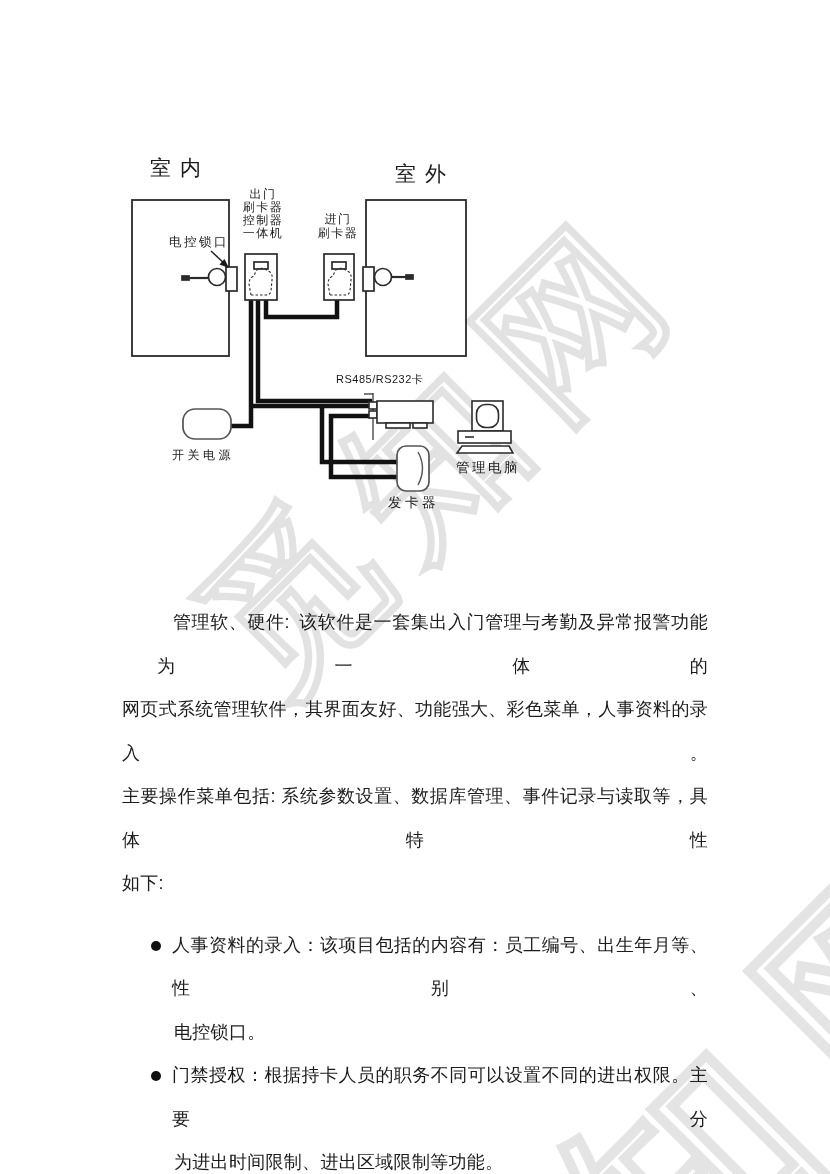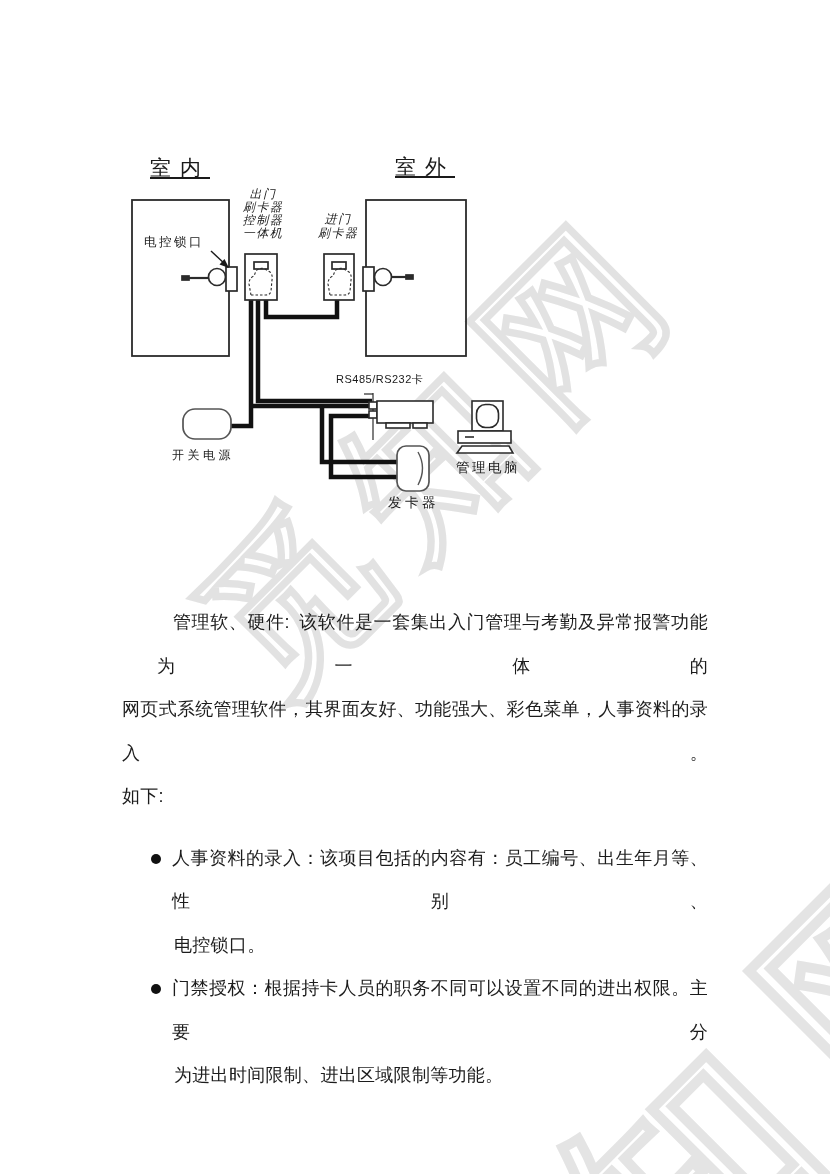--- a/index.html
+++ b/index.html
@@ -12,24 +12,24 @@
   .wm {
     position:absolute; z-index:0; white-space:nowrap; font-weight:bold;
     color:transparent; -webkit-text-stroke:2px #e2e2e2;
     transform:rotate(-45deg); pointer-events:none; user-select:none;
   }
   .wm1 { font-size:170px; letter-spacing:25px; left:150px; top:340px; }
   .wm2 { font-size:240px; letter-spacing:45px; left:280px; top:1000px; -webkit-text-stroke:2.5px #e4e4e4; }
   
   .diagram-svg { position:absolute; left:0; top:0; z-index:1; }
   .dlabel { position:absolute; z-index:2; color:#1a1a1a; line-height:1; white-space:nowrap; }
-  .room-label   { font-size:21px; letter-spacing:9px;text-decoration:underline; }
+  .room-label   { font-size:21px; letter-spacing:9px; }
   .small-label  { font-size:12.5px; letter-spacing:2.5px; }
   .stack-label  { z-index:2; position:absolute; text-align:center; }
-  .stack-label div { font-size:12px; letter-spacing:1.5px; line-height:13px; color:#1a1a1a;font-style:italic; }
+  .stack-label div { font-size:12px; letter-spacing:1.5px; line-height:13px; color:#1a1a1a; }
   
   .doc {
     position:absolute; left:122px; top:601px; width:586px; z-index:2;
     font-size:18px; line-height:43.5px; letter-spacing:0.3px; color:#1c1c1c;
   }
   .tline { text-align:justify; text-align-last:justify; }
   .tline.lastline { text-align-last:left; }
   .indent1 { padding-left:35px; }
   .lead-bold { font-weight:normal; margin-right:9px;margin-left:16px; }
   .bullets { margin-top:18px; }
@@ -114,49 +114,50 @@
     <g stroke="#2b2b2b" stroke-width="1.6" fill="#fff">
       <rect x="472" y="401" width="31" height="30"></rect>
       <rect x="476.5" y="404.5" width="22" height="23" rx="9"></rect>
       <rect x="458" y="431" width="53" height="12"></rect>
       <line x1="465" y1="437" x2="474" y2="437"></line>
       <path d="M462,446 H509 L513,453 H457 Z"></path>
     </g>
   </svg>
 
   <div class="dlabel room-label" style="left:150px; top:157px;">室内</div>
-  <div class="dlabel room-label" style="left:395px; top:156px;text-align:right;">室外</div>
+  <div class="dlabel room-label" style="left:395px; top:163px;text-align:right;">室外</div>
 
   <div class="stack-label" style="left:240px; top:188px; width:46px;">
     <div>出门</div>
     <div>刷卡器</div>
     <div>控制器</div>
     <div>一体机</div>
   </div>
 
   <div class="stack-label" style="left:316px; top:212px; width:44px;">
     <div style="line-height:14px">进门</div>
     <div style="line-height:14px">刷卡器</div>
   </div>
 
-  <div class="dlabel small-label" style="left:144px; top:236px;">电控锁口</div>
+  <div class="dlabel small-label" style="left:169px; top:236px;">电控锁口</div>
 
   <div class="dlabel" style="left:336px; top:374px; font-size:11px; letter-spacing:0.5px;">RS485/RS232卡</div>
 
   <div class="dlabel" style="left:172px; top:449px; font-size:12px; letter-spacing:3.5px;">开关电源</div>
 
   <div class="dlabel" style="left:388px; top:496px; font-size:13.5px; letter-spacing:3.5px;">发卡器</div>
 
   <div class="dlabel" style="left:456px; top:461px; font-size:13.5px; letter-spacing:2.5px;">管理电脑</div>
 
   <div class="doc">
     <div class="tline indent1">
       <span class="lead-bold">管理软、硬件:</span><span>该软件是一套集出入门管理与考勤及异常报警功能为一体的</span>
     </div>
     <div class="tline">网页式系统管理软件，其界面友好、功能强大、彩色菜单，人事资料的录入。</div>
+    <div class="tline">主要操作菜单包括: 系统参数设置、数据库管理、事件记录与读取等，具体特性</div>
     <div class="tline lastline">如下:</div>
 
     <div class="bullets">
       <div class="bline1">
         <span class="dot"></span>
         <span>人事资料的录入：该项目包括的内容有：员工编号、出生年月等、性别、</span>
       </div>
       <div class="bline2">电控锁口。</div>
 
       <div class="bline1">

